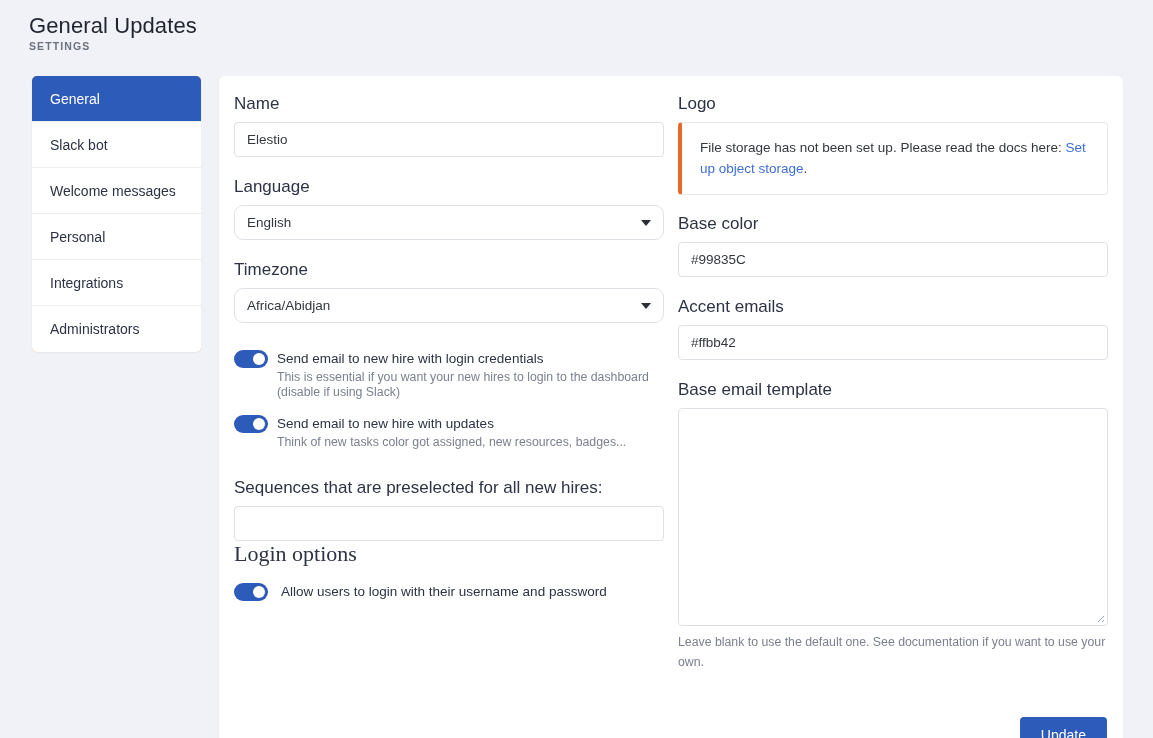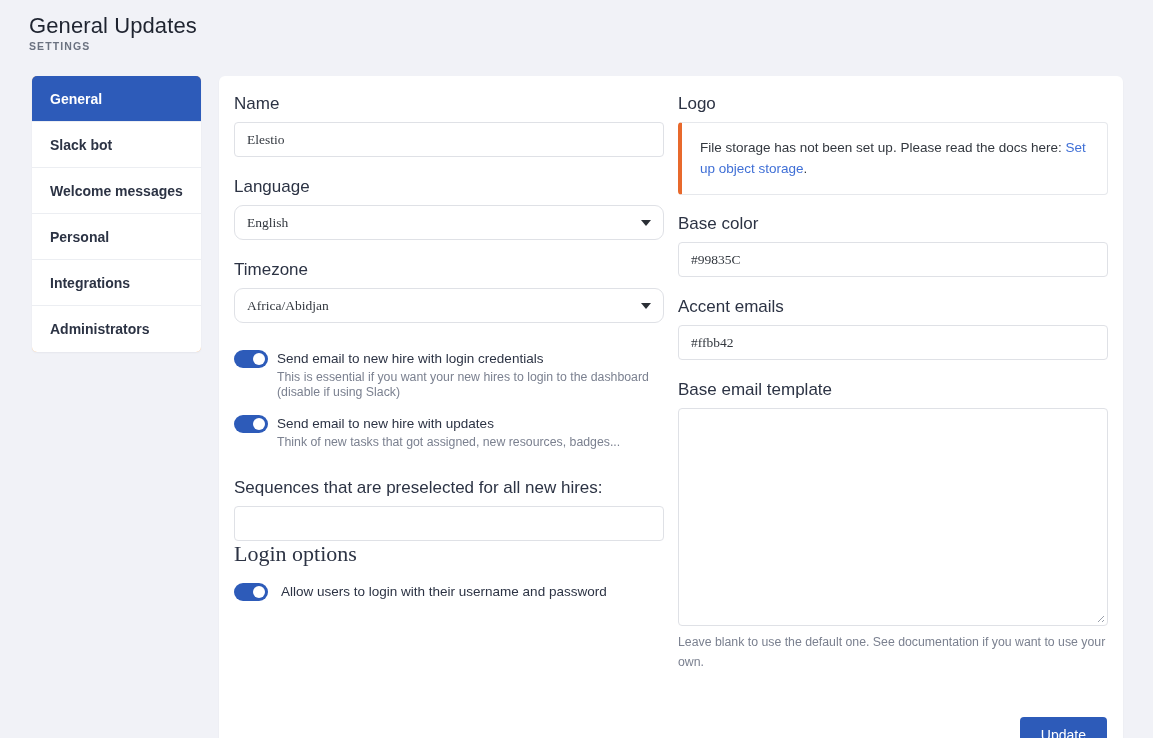--- a/index.html
+++ b/index.html
@@ -26,21 +26,20 @@
   }
 
   
   .sidebar {
     position: absolute; left: 32px; top: 76px;
     width: 169px;
     background: #fdba74;
     border-radius: 5px;
     overflow: hidden;
     box-shadow: 0 1px 2px rgba(16,24,40,0.05);
-    font-weight: bold;
   }
   .side-item {
     height: 46px;
     display: flex; align-items: center;
     padding-left: 18px;
     font-size: 14px; color: #2c3344;
     border-bottom: 1px solid #eceef2;
     cursor: pointer;
     background: #ffffff;
   }
@@ -63,21 +62,21 @@
 
   .field-label {
     font-size: 17px; color: #2c3344;
     margin-bottom: 8px; display: block;
   }
   .text-input {
     width: 430px; height: 35px;
     border: 1px solid #dfe1e6;
     border-radius: 4px;
     background: #fff;
-    font-family: Liberation Serif, serif; font-size: 13.5px; color: #33383f;
+    font-family: Liberation Sans, sans-serif; font-size: 13.5px; color: #33383f;
     padding: 16px 12px;
     outline: none;
   }
   .text-input::placeholder { color: #b2b7c0; }
   .select-wrap { position: relative; width: 430px; }
   .select-input { padding-right: 34px; border-radius: 9px; }
   .caret {
     position: absolute; right: 13px; top: 50%;
     transform: translateY(-50%);
     width: 0; height: 0;
@@ -231,21 +230,21 @@
           <div class="toggle-desc">This is essential if you want your new hires to login to the dashboard (disable if using Slack)</div>
         </span>
       </div>
 
       <div class="toggle-row">
         <span class="switch on">
           <span class="knob"></span>
         </span>
         <span class="toggle-text">
           <span class="toggle-title">Send email to new hire with updates</span>
-          <div class="toggle-desc">Think of new tasks that got assigned, new resources, badges...</div>
+          <div class="toggle-desc">Think of new tasks color got assigned, new resources, badges...</div>
         </span>
       </div>
 
 
       <div class="gap-14"></div>
 
       <label class="field-label">Sequences that are preselected for all new hires:</label>
       <input class="text-input" type="text" value="" style="">
 
       <div class="section-heading">Login options</div>

